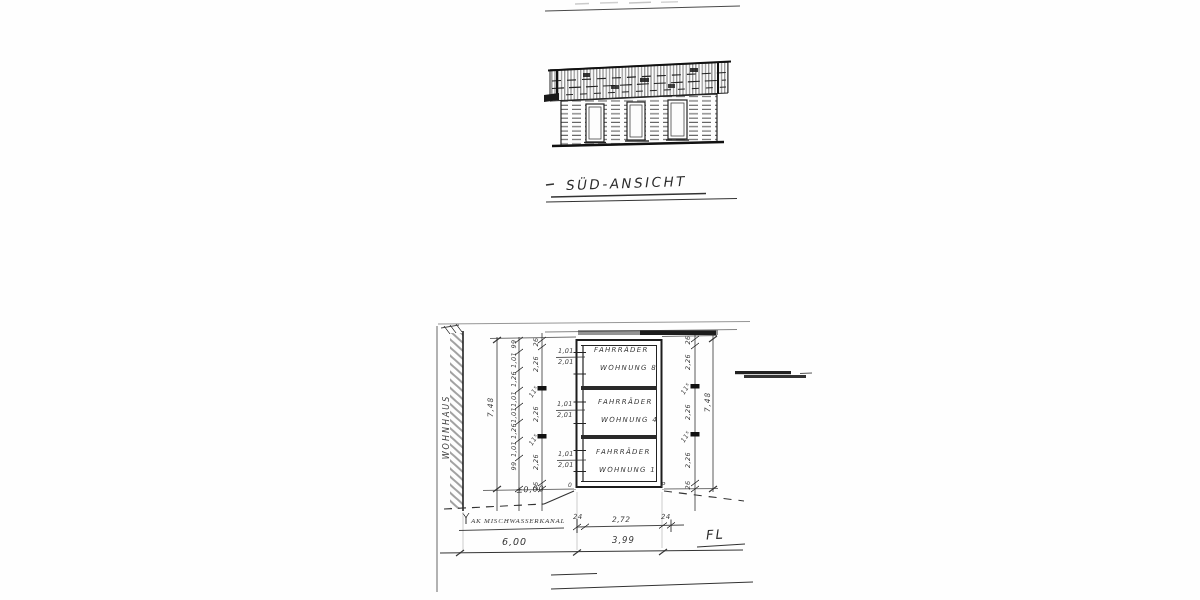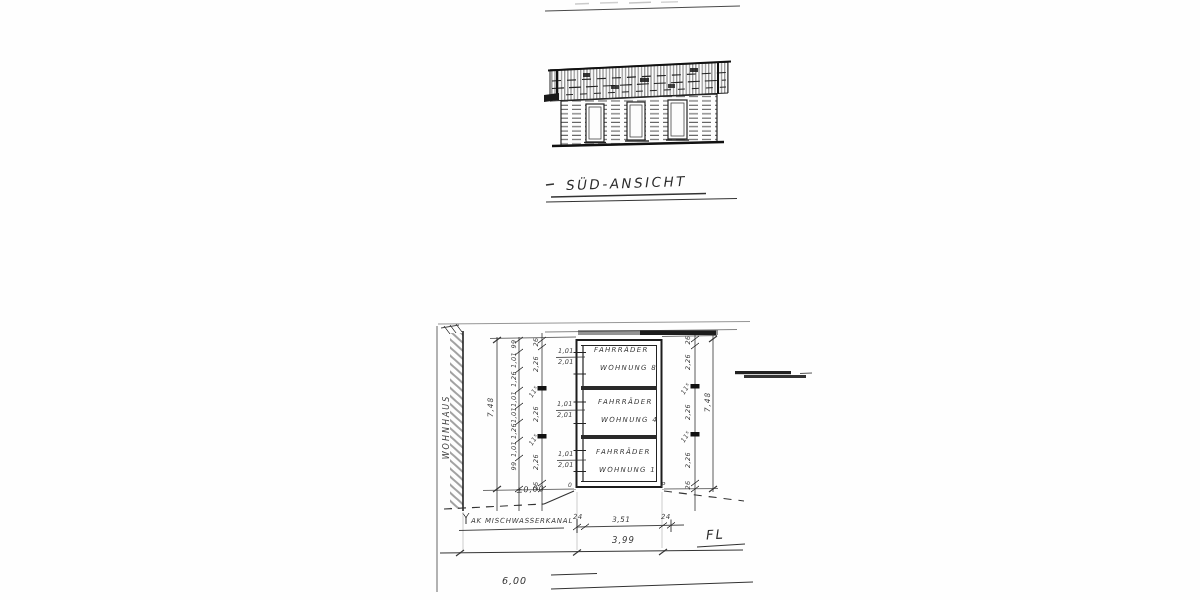--- a/index.html
+++ b/index.html
@@ -258,24 +258,24 @@
 
 <div class="lbl dim total rotc" style="left:708px;top:402px;">7,48</div>
 
 <div class="lbl wh rotc" style="left:447px;top:427px;font-style:italic;">WOHNHAUS</div>
 
 <div class="lbl lvl" style="left:516px;top:486px;">±0,00</div>
 
 <div class="lbl tiny" style="left:568px;top:482px;">0</div>
 <div class="lbl tiny" style="left:661px;top:482px;font-size:7px;">P</div>
 
-<div class="lbl" style="left:471px;top:518px;font-size:7px;letter-spacing:.8px;color:#3a3a3a;">AK MISCHWASSERKANAL</div>
+<div class="lbl" style="left:471px;top:518px;font-size:7px;letter-spacing:.8px;color:#3a3a3a;font-family:Liberation Serif, serif;">AK MISCHWASSERKANAL</div>
 
 <div class="lbl dim small7" style="left:573px;top:514px;">24</div>
-<div class="lbl dim" style="left:612px;top:516px;font-size:7.5px;">3,51</div>
+<div class="lbl dim" style="left:612px;top:516px;font-size:7.5px;">2,72</div>
 <div class="lbl dim small7" style="left:661px;top:514px;">24</div>
 
-<div class="lbl big" style="left:502px;top:537px;margin-top:39px;">6,00</div>
+<div class="lbl big" style="left:502px;top:537px;">6,00</div>
 <div class="lbl mid" style="left:612px;top:536px;text-align:right;">3,99</div>
 
 <div class="lbl fl" style="left:706px;top:528px;">FL</div>
 
 </div>
 
 </body></html>

